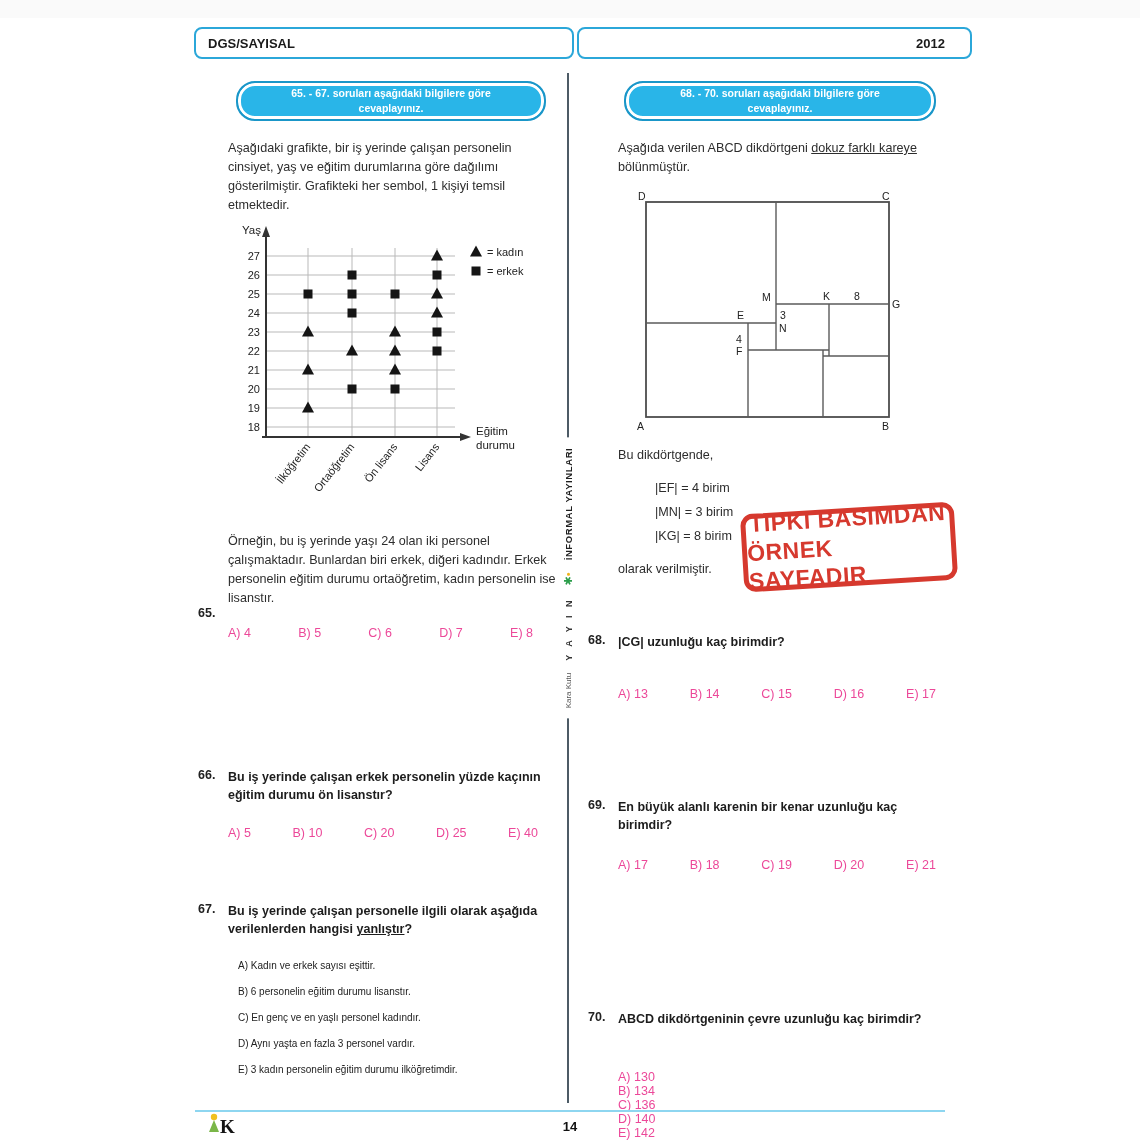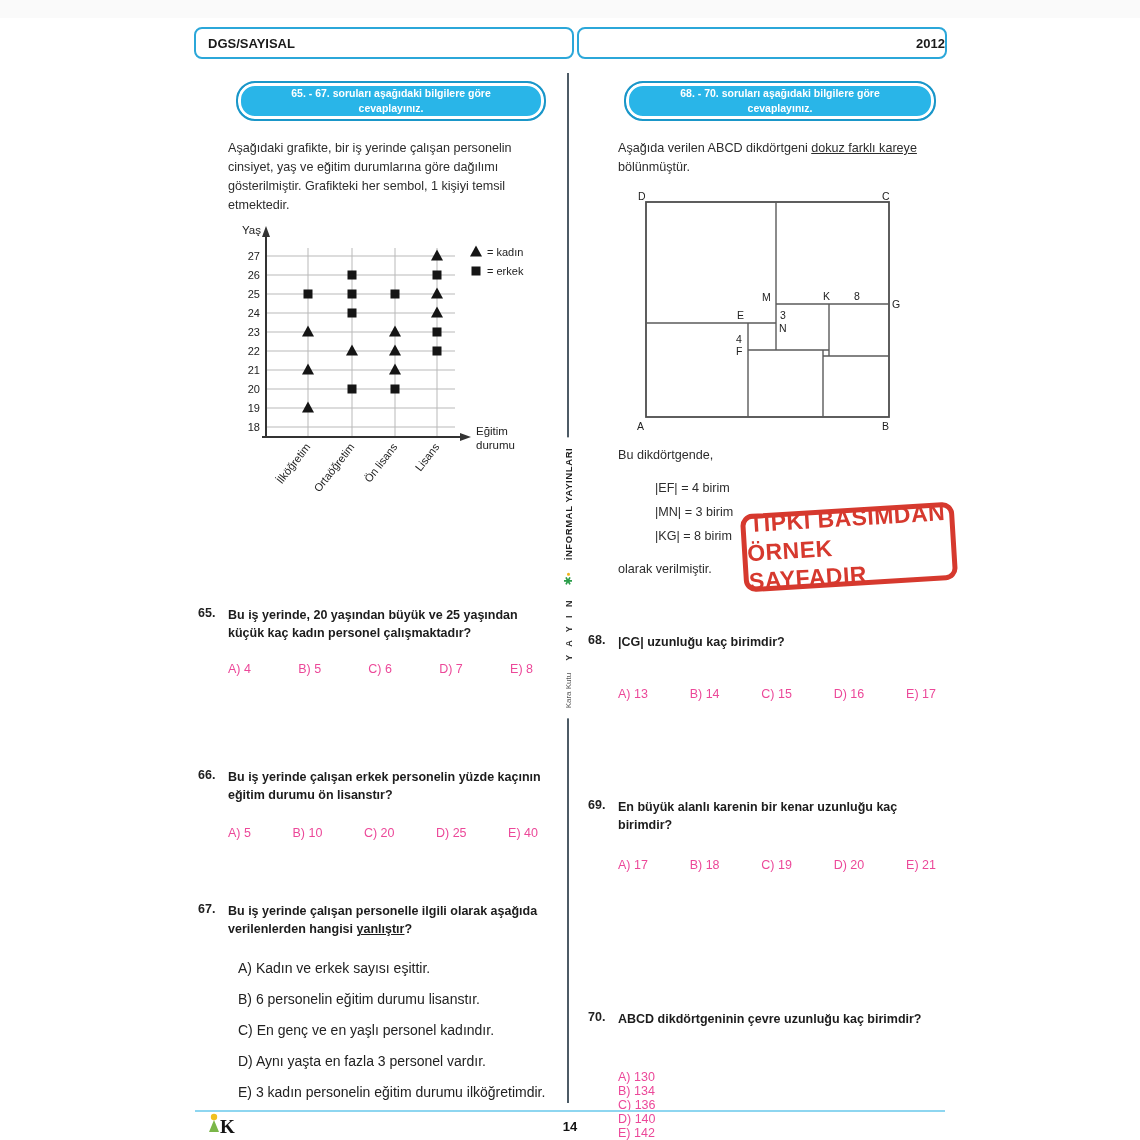--- a/index.html
+++ b/index.html
@@ -2,21 +2,21 @@
 <html><head>
 <meta charset="utf-8">
 <style>
   html,body{margin:0;padding:0;background:#fafafa;}
   .page{position:relative;width:1140px;height:1140px;background:#ffffff;margin:18px auto;
         font-family:"Liberation Sans", sans-serif;color:#222;overflow:hidden;}
   
   .hdr-box{position:absolute;top:9px;height:28px;border:2px solid #2ba7d9;border-radius:8px;
            background:#fff;display:flex;align-items:center;font-weight:bold;font-size:13px;color:#1a1a1a;}
   .hdr-left{left:194px;width:364px;padding-left:12px;}
-  .hdr-right{left:577px;width:366px;justify-content:flex-end;padding-right:0;}
+  .hdr-right{left:577px;width:366px;justify-content:flex-end;padding-right:25px;}
   
   .pill{position:absolute;border-radius:19px;background:#29b5e8;border:2px solid #1a96c8;
         box-shadow:inset 0 0 0 3px #ffffff;color:#fff;font-weight:bold;font-size:10.5px;
         display:flex;align-items:center;justify-content:flex-start;text-align:center;line-height:1.45;
         padding:11px 28px;box-sizing:border-box;}
   .pill-left{left:236px;top:63px;width:310px;height:40px;}
   .pill-right{left:624px;top:63px;width:312px;height:40px;}
   
   .divider{position:absolute;left:567px;top:55px;width:1.5px;height:1030px;background:#4d5b66;}
   .pub{position:absolute;left:568px;top:560px;transform:translate(-50%,-50%) rotate(-90deg);
@@ -28,21 +28,21 @@
   .pub-logo .g2{color:#f0b41c;}
   .pub-name{font-size:9.5px;font-weight:bold;color:#1f1f1f;letter-spacing:0.6px;}
   
   .para{position:absolute;font-size:12.6px;line-height:1.5;color:#2d2d2d;}
   .ul{text-decoration:underline;}
   
   .q{position:absolute;}
   .q-num{position:absolute;left:0;top:0;font-weight:bold;font-size:12.5px;}
   .q-stem{margin-left:30px;font-weight:bold;font-size:12.5px;line-height:1.45;color:#1c1c1c;}
   .opts-row{display:flex;justify-content:space-between;margin-left:30px;font-size:12.5px;color:#ec4899;}
-  .opts-list{margin-left:30px;font-size:14px;color:#222;}
+  .opts-list{margin-left:30px;font-size:10px;color:#222;}
   .opts-list .opt{margin-bottom:15px;}
   
   .chart-wrap{position:absolute;left:226px;top:204px;width:334px;height:306px;}
   .diagram-wrap{position:absolute;left:636px;top:172px;width:280px;height:248px;}
   
   .given-block{position:absolute;left:655px;top:458px;font-size:12.6px;line-height:24px;color:#2d2d2d;}
   
   .stamp{position:absolute;left:742px;top:490px;width:204px;height:68px;border:5px solid #d6392e;
          border-radius:12px;transform:rotate(-3.5deg);display:flex;flex-direction:column;
          justify-content:center;align-items:center;color:#d6392e;font-weight:bold;font-size:23px;
@@ -138,24 +138,24 @@
         <rect x="164.5" y="67.5" width="9" height="9" fill="#151515"></rect>
         <rect x="206.5" y="124.5" width="9" height="9" fill="#151515"></rect>
         <rect x="206.5" y="105.5" width="9" height="9" fill="#151515"></rect>
         <rect x="206.5" y="48.5" width="9" height="9" fill="#151515"></rect>
         <path d="M 244 34.5 L 256 34.5 L 250 23.5 Z" fill="#151515"></path>
         <text x="261" y="34" font-size="11" fill="#222">= kadın</text>
         <rect x="245.5" y="44.5" width="9" height="9" fill="#151515"></rect>
         <text x="261" y="53" font-size="11" fill="#222">= erkek</text>
       </svg></div>
 
+  <div class="para" style="left:228px;top:514px;width:336px;">Örneğin, bu iş yerinde yaşı 24 olan iki personel çalışmaktadır. Bunlardan biri erkek, diğeri kadındır. Erkek personelin eğitim durumu ortaöğretim, kadın personelin ise lisanstır.</div>
 
   <div class="q" style="left:198px;top:588px;width:352px;">
     <span class="q-num">65.</span>
-    <div class="q-stem">Bu iş yerinde, 20 yaşından büyük ve 25 yaşından küçük kaç kadın personel çalışmaktadır?</div>
     <div class="opts-row" style="width:305px;margin-top:20px;">
       <span class="opt">A) 4</span>
       <span class="opt">B) 5</span>
       <span class="opt">C) 6</span>
       <span class="opt">D) 7</span>
       <span class="opt">E) 8</span>
     </div>
   </div>
 
   <div class="q" style="left:198px;top:750px;width:352px;">

